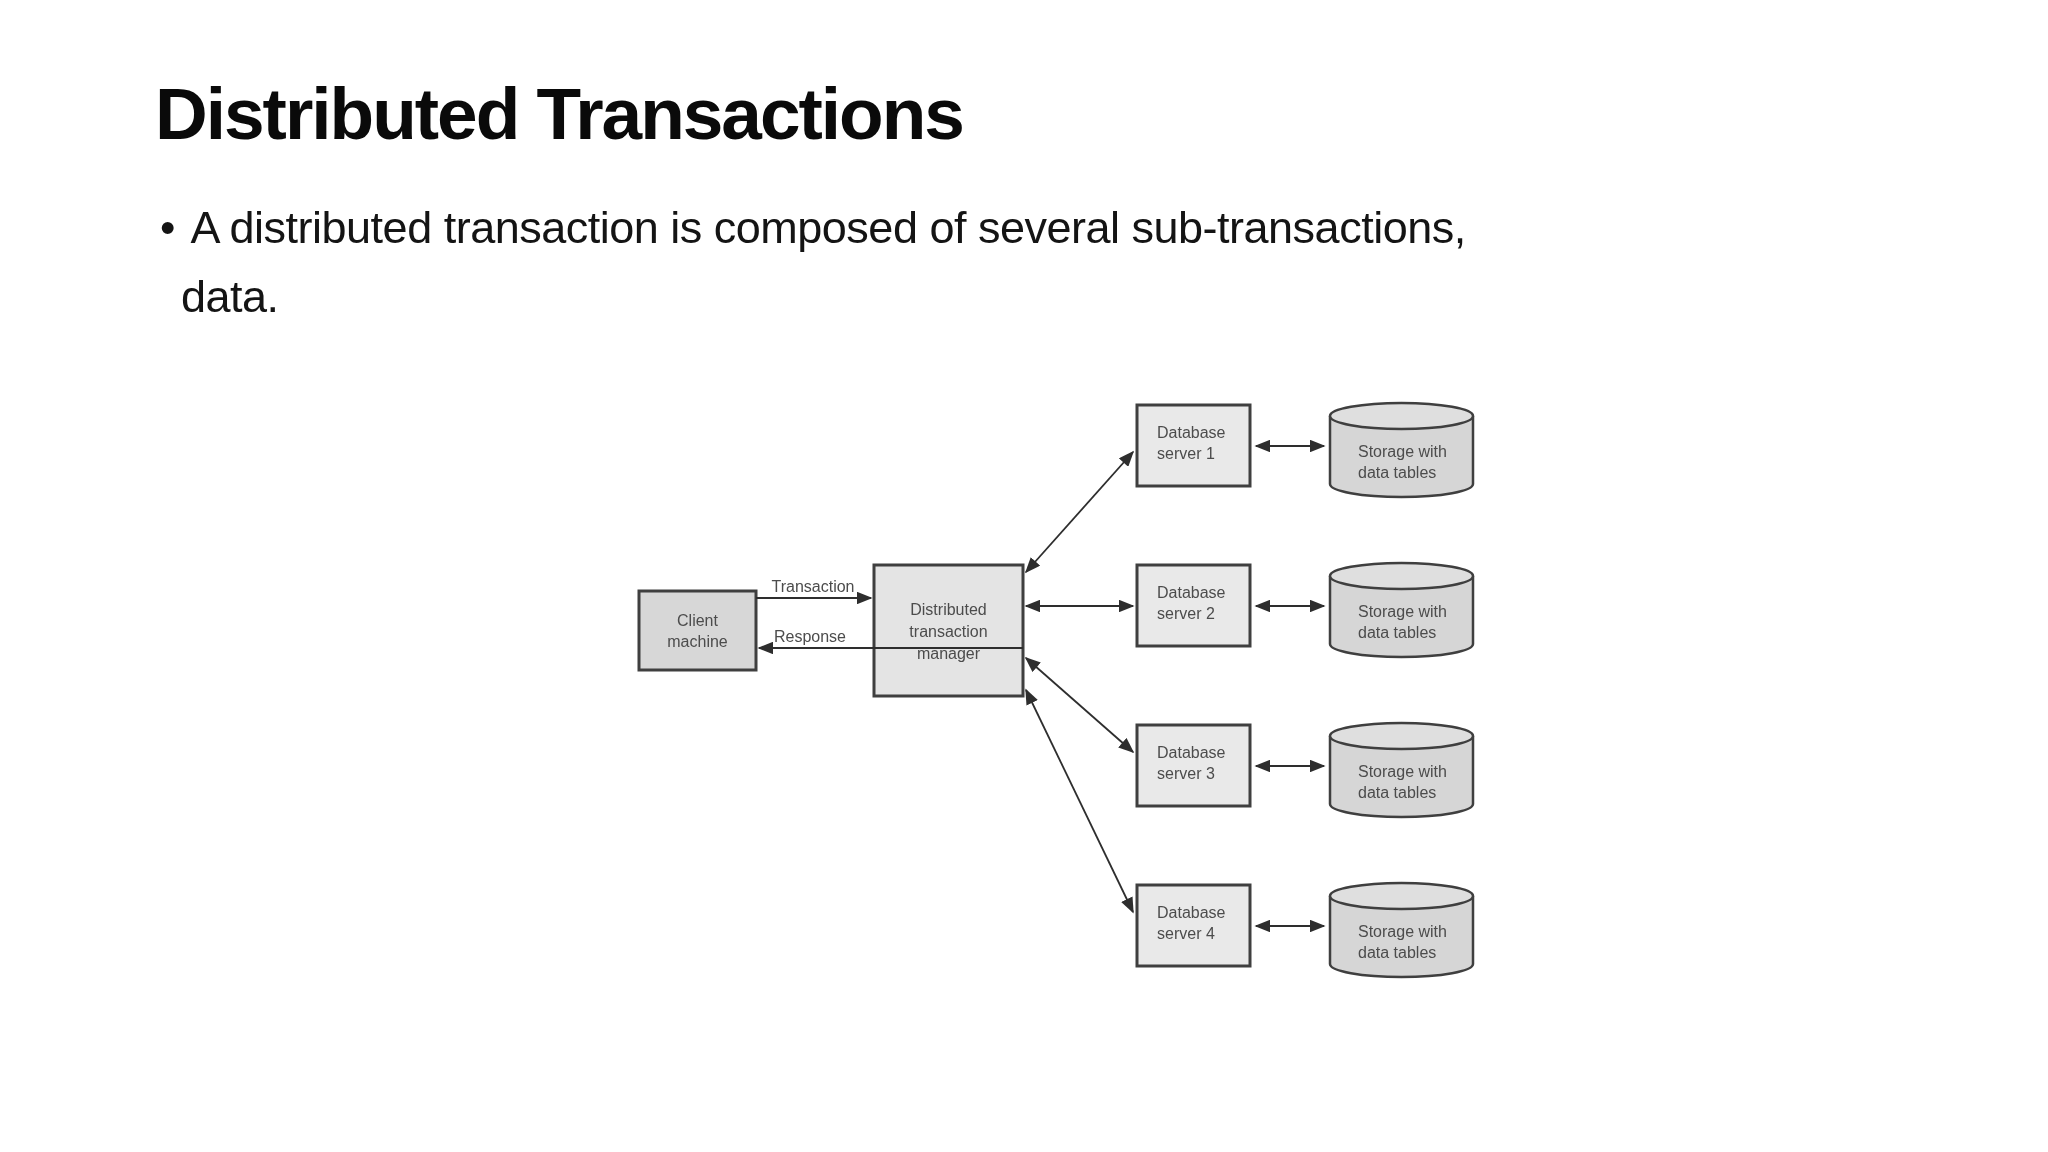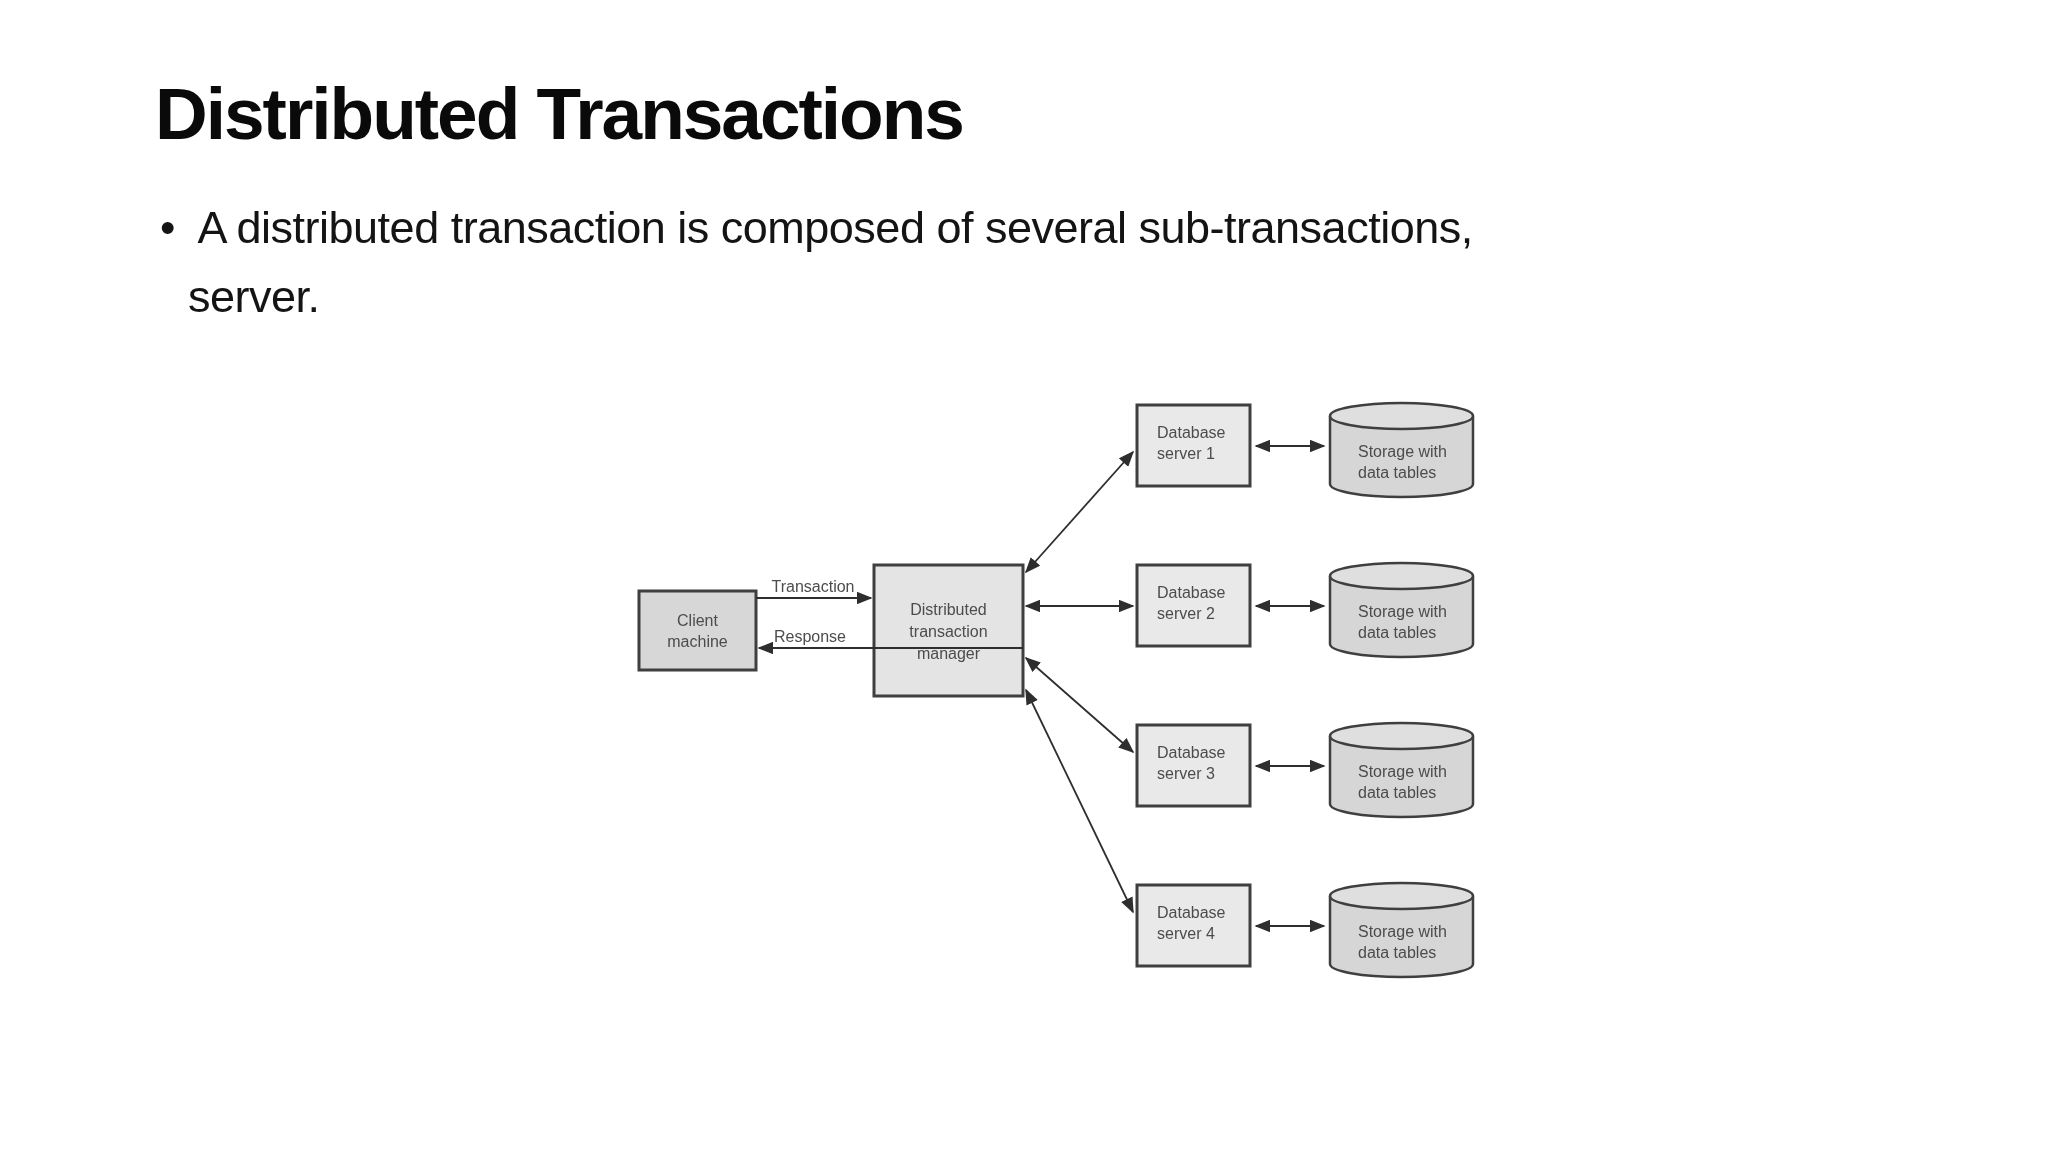--- a/index.html
+++ b/index.html
@@ -36,21 +36,21 @@
     color: var(--body-color, #141414);
   }
   .bullet-glyph {
     position: absolute;
     left: 2px;
     top: 0;
     font-size: 44px;
     line-height: 69px;
   }
   .bullet-lines {
-    margin-left: 30px;
+    margin-left: 23px;
   }
   .bullet-line {
     font-size: 45px;
     line-height: 69px;
     letter-spacing: -0.5px;
     white-space: pre;
   }
   .diagram {
     position: absolute;
     left: 620px;
@@ -77,21 +77,21 @@
 <body>
 
 <div class="slide">
 
   <div class="slide-title">Distributed Transactions</div>
 
   <div class="bullet-block">
     <span class="bullet-glyph">•</span>
     <div class="bullet-lines">
       <div class="bullet-line"> A distributed transaction is composed of several sub-transactions,</div>
-      <div class="bullet-line">server.</div>
+      <div class="bullet-line">data.</div>
     </div>
   </div>
 
   <svg class="diagram" viewBox="0 0 1000 700" width="1000" height="700" xmlns="http://www.w3.org/2000/svg">
     <defs>
       <marker id="ah" viewBox="0 0 10 8" refX="9" refY="4" markerWidth="9" markerHeight="7" orient="auto-start-reverse">
         <path d="M0,0 L10,4 L0,8 z" fill="#2e2e2e"></path>
       </marker>
     </defs>
 

